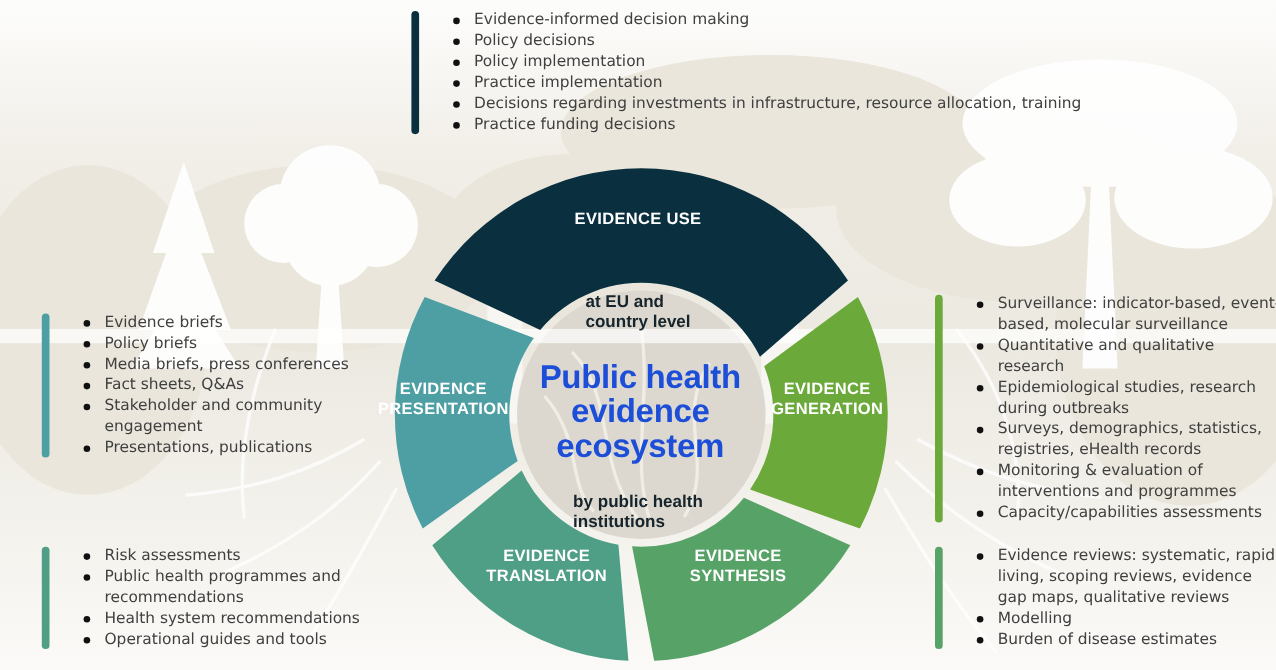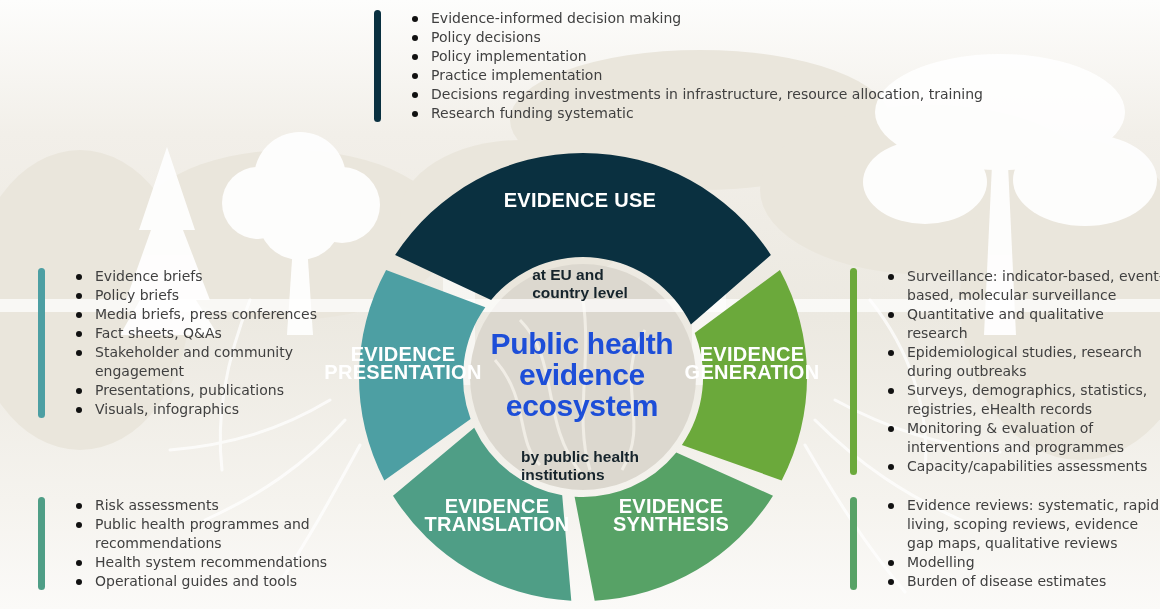--- a/index.html
+++ b/index.html
@@ -13,21 +13,21 @@
 
   
   .blist{position:absolute;}
   .blist .bar{position:absolute;left:0;top:1px;bottom:1px;width:7px;border-radius:4px;}
   .blist ul{list-style:none;margin:0;padding:0 0 0 34px;}
   .blist li{position:relative;padding-left:23px;font-size:14px;line-height:19px;color:#404040;}
   .blist li::before{content:"";position:absolute;left:4px;top:7px;width:6px;height:6px;border-radius:50%;background:#111;}
 
   
   .seg-label{position:absolute;transform:translate(-50%,-50%);white-space:pre-line;text-align:center;
-    color:#fff;font-weight:bold;font-size:20px;line-height:18px;letter-spacing:.3px;
+    color:#fff;font-weight:bold;font-size:15px;line-height:18px;letter-spacing:.3px;
     font-family:"Liberation Sans",sans-serif;}
   .center-note{position:absolute;transform:translate(-50%,0);white-space:pre-line;text-align:left;
     color:#16242c;font-weight:bold;font-size:15.5px;line-height:17.5px;
     font-family:"Liberation Sans",sans-serif;}
   .center-title{position:absolute;transform:translate(-50%,0);white-space:pre-line;text-align:center;
     color:#1d4ed8;font-weight:bold;font-size:30px;line-height:31px;letter-spacing:-.3px;
     font-family:"Liberation Sans",sans-serif;}
 </style>
 </head>
 <body>
@@ -114,34 +114,33 @@
 institutions</div>
 
   <div class="blist" style="left:374px;top:9px;width:640px;">
     <div class="bar" style="background: rgb(10, 48, 64);"></div>
     <ul>
         <li>Evidence-informed decision making</li>
         <li>Policy decisions</li>
         <li>Policy implementation</li>
         <li>Practice implementation</li>
         <li>Decisions regarding investments in infrastructure, resource allocation, training</li>
-        <li>Research funding systematic</li>
+        <li>Practice funding decisions</li>
       </ul>
   </div>
 
-  <div class="blist" style="left:38px;top:267px;width:306px;">
+  <div class="blist" style="left:38px;top:284px;width:306px;">
     <div class="bar" style="background: rgb(77, 159, 163);"></div>
     <ul>
         <li>Evidence briefs</li>
         <li>Policy briefs</li>
         <li>Media briefs, press conferences</li>
         <li>Fact sheets, Q&amp;As</li>
         <li>Stakeholder and community engagement</li>
         <li>Presentations, publications</li>
-        <li>Visuals, infographics</li>
       </ul>
   </div>
 
   <div class="blist" style="left:38px;top:496px;width:306px;">
     <div class="bar" style="background: rgb(79, 158, 134);"></div>
     <ul>
         <li>Risk assessments</li>
         <li>Public health programmes and recommendations</li>
         <li>Health system recommendations</li>
         <li>Operational guides and tools</li>

